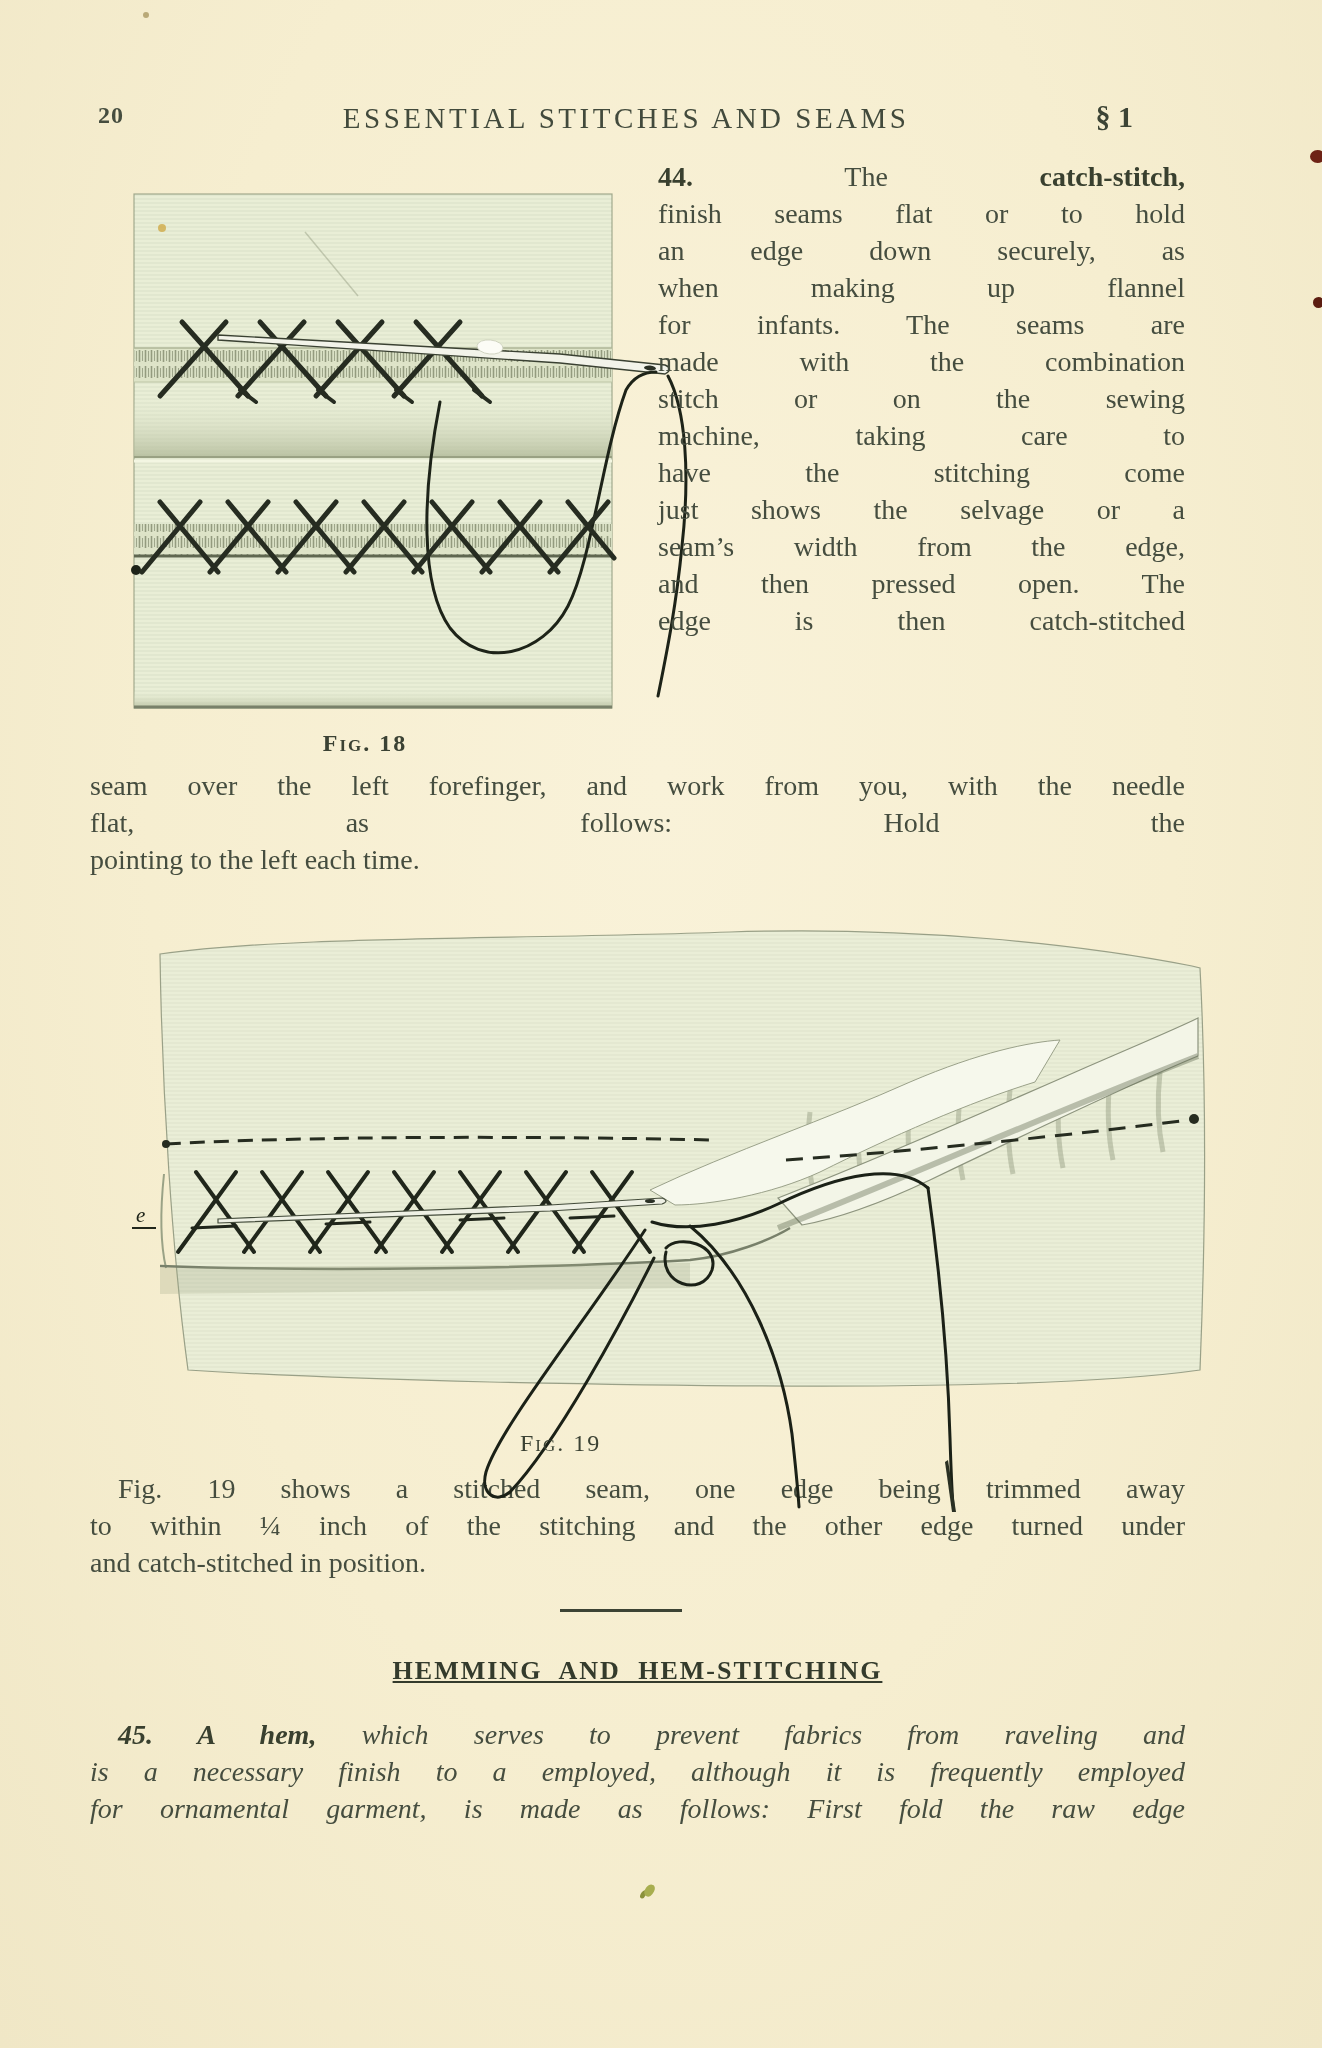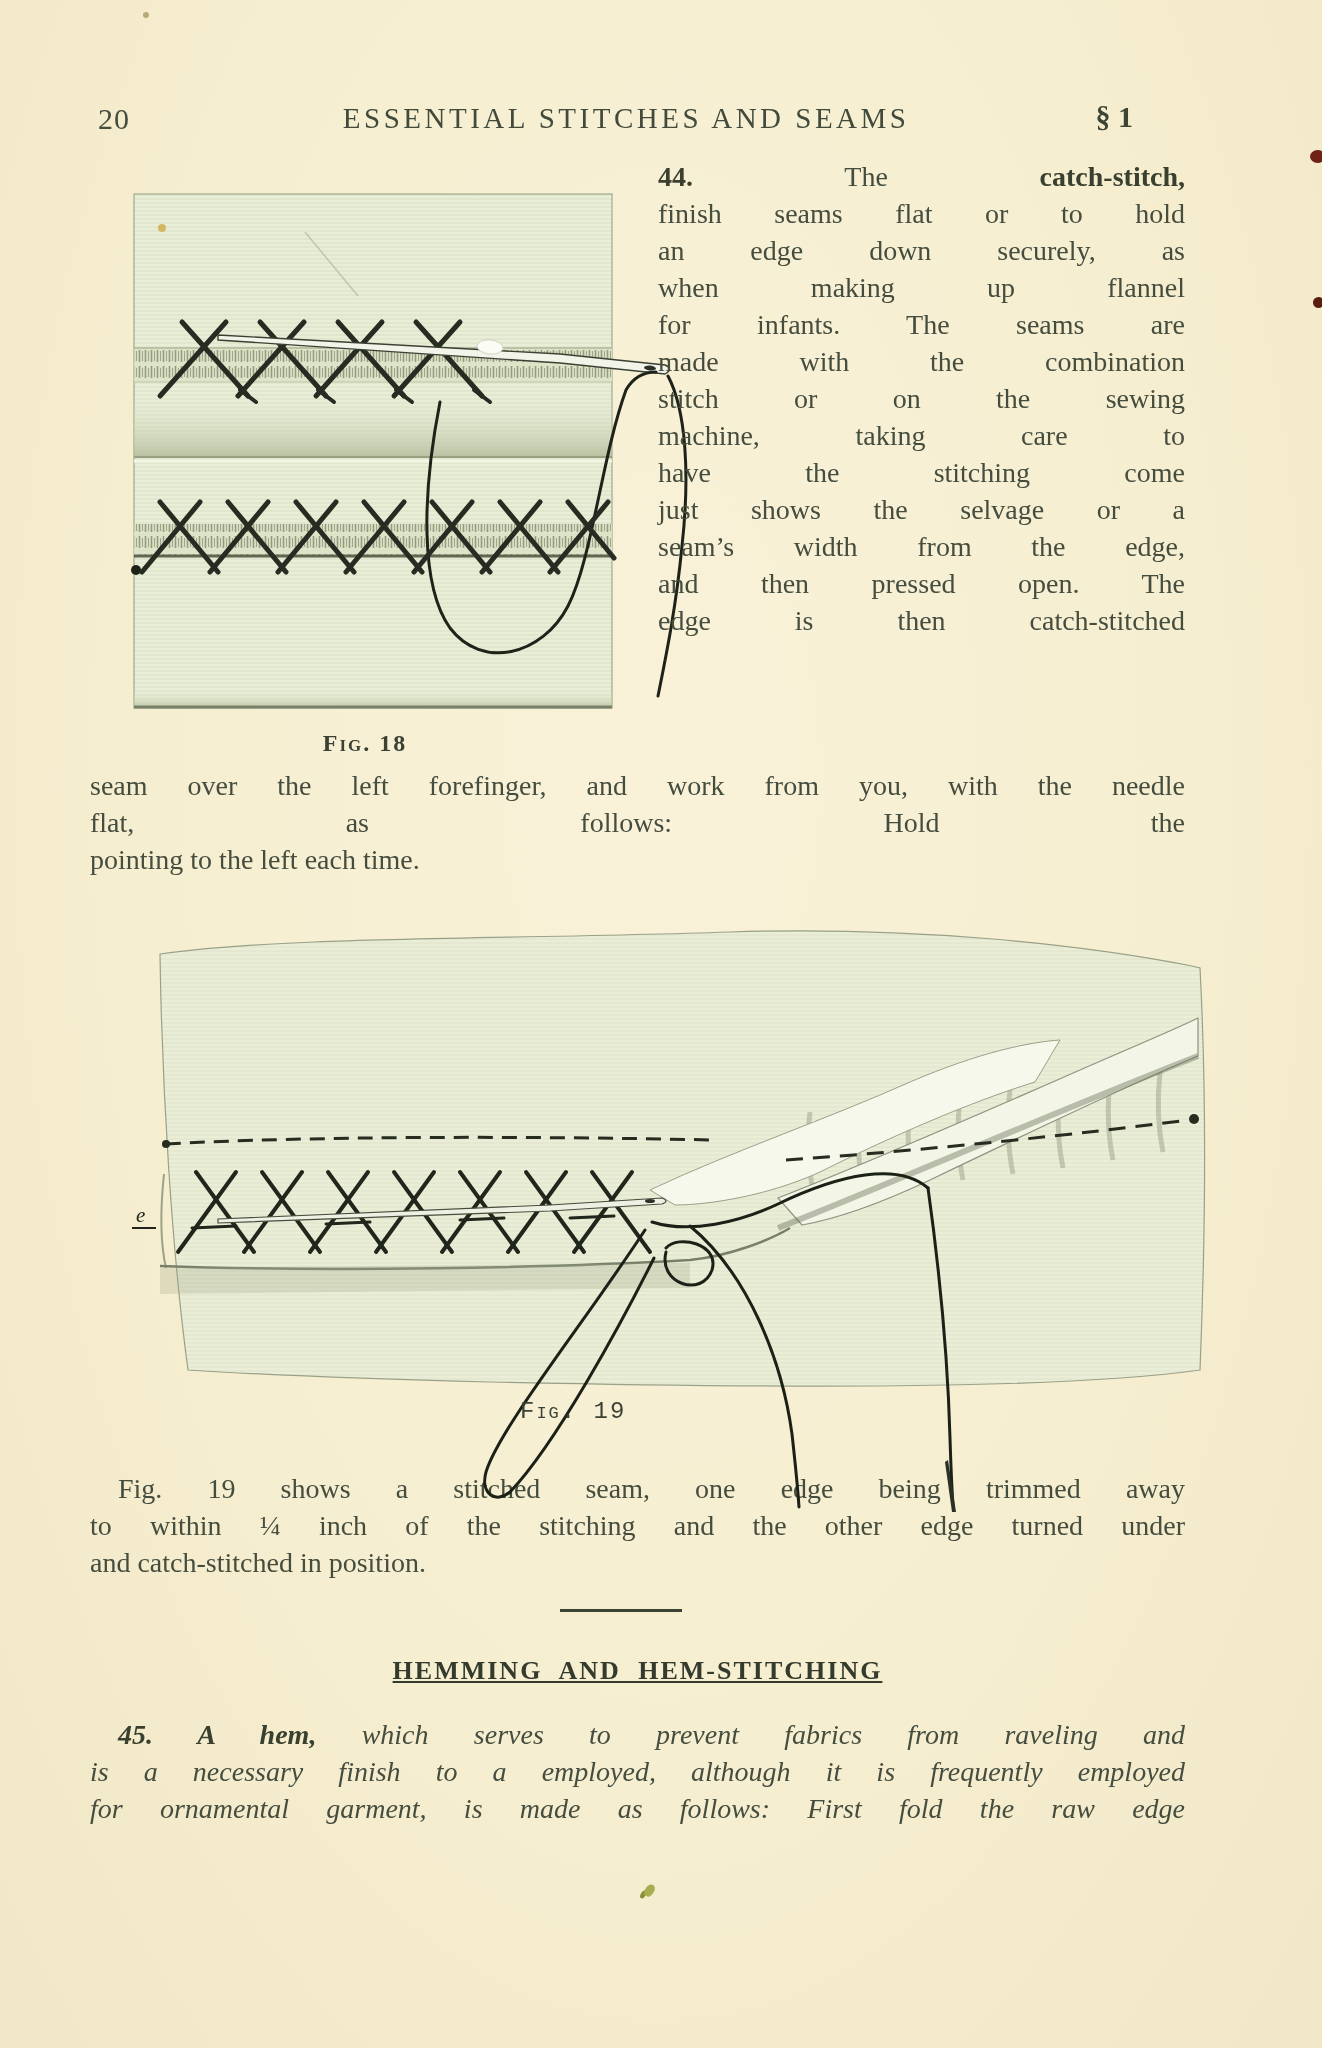--- a/index.html
+++ b/index.html
@@ -8,36 +8,36 @@
     width:1322px;height:2048px;
     margin:0 auto;
     background:radial-gradient(ellipse at 50% 38%, #f9f2d9 0%, #f6eed0 55%, #f0e7c6 100%);
     font-family:"Liberation Serif","DejaVu Serif",serif;
     color:#454d3f;
     overflow:hidden;
     box-sizing:border-box;
     padding:100px 137px 0 90px;
   }
   .hdr{position:relative;height:42px;}
-  .hdr .pagenum{position:absolute;left:8px;top:2px;font-size:30px;letter-spacing:1px;}
+  .hdr .pagenum{position:absolute;left:8px;top:2px;font-size:24px;letter-spacing:1px;font-weight:bold;}
   .hdr .title{position:absolute;left:50%;transform:translateX(-52%);top:2px;font-size:29px;letter-spacing:3.5px;white-space:nowrap;color:#424a3c;}
   .hdr .mark{position:absolute;right:52px;top:0;font-size:30px;font-weight:bold;color:#3c4435;}
   .sec44{margin-top:16px;}
   .fig18{float:left;width:550px;margin:36px 18px 10px 0;font-weight:bold;}
   .fig18 svg{display:block;overflow:visible;}
   figure{padding:0;margin:0;}
   figcaption{font-variant-caps:small-caps;font-size:24px;letter-spacing:2px;color:#3b4234;text-align:center;margin-top:6px;}
   .bline{font-size:28px;line-height:37px;white-space:normal;}
   .jall{text-align:justify;text-align-last:justify;}
   .first44{padding-left:50px;}
   .wide{clear:left;}
   b.term{font-weight:bold;color:#39402f;}
   .fig19{clear:both;position:relative;margin:44px 0 -58px 0;}
   .fig19 svg{display:block;margin-left:40px;overflow:visible;}
-  .fig19 figcaption{position:absolute;left:430px;top:476px;margin:0;font-family:Liberation Mono, monospace;}
+  .fig19 figcaption{position:absolute;left:430px;top:508px;margin:0;}
   .p19{margin-top:16px;}
   .ind28{padding-left:28px;}
   .divider{width:122px;border-top:3px solid #3c4334;margin:28px auto 0 auto;margin-left:470px;}
   h3.hemhead{margin:44px 0 0 0;text-align:center;font-size:26px;font-weight:bold;letter-spacing:2px;word-spacing:9px;color:#343b2c;text-decoration:underline;}
   .p45{margin-top:30px;font-style:italic;}
   .speck{position:absolute;border-radius:50%;}
   .speck.r1{right:-3px;top:150px;width:15px;height:13px;background:#6e2316;}
   .speck.r2{right:-2px;top:297px;width:11px;height:11px;background:#5c1d10;}
   .speck.green{left:645px;top:1884px;width:9px;height:13px;background:#a8ae4f;transform:rotate(25deg);border-radius:60% 40% 55% 45%;box-shadow:-4px 6px 0 -2px #8b913b;}
   .speck.tan{left:143px;top:12px;width:6px;height:6px;background:#b9a977;}

